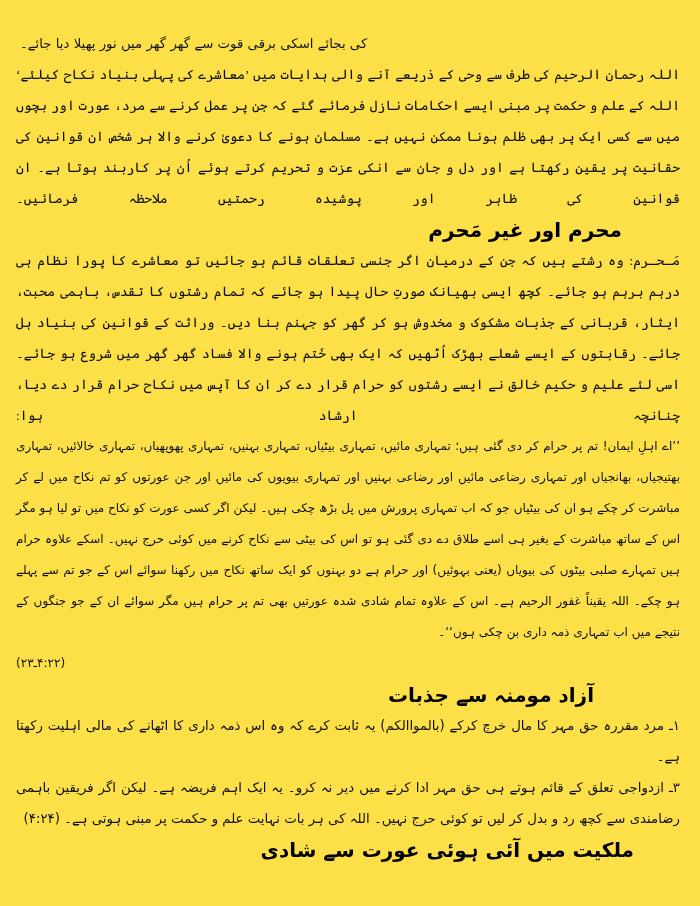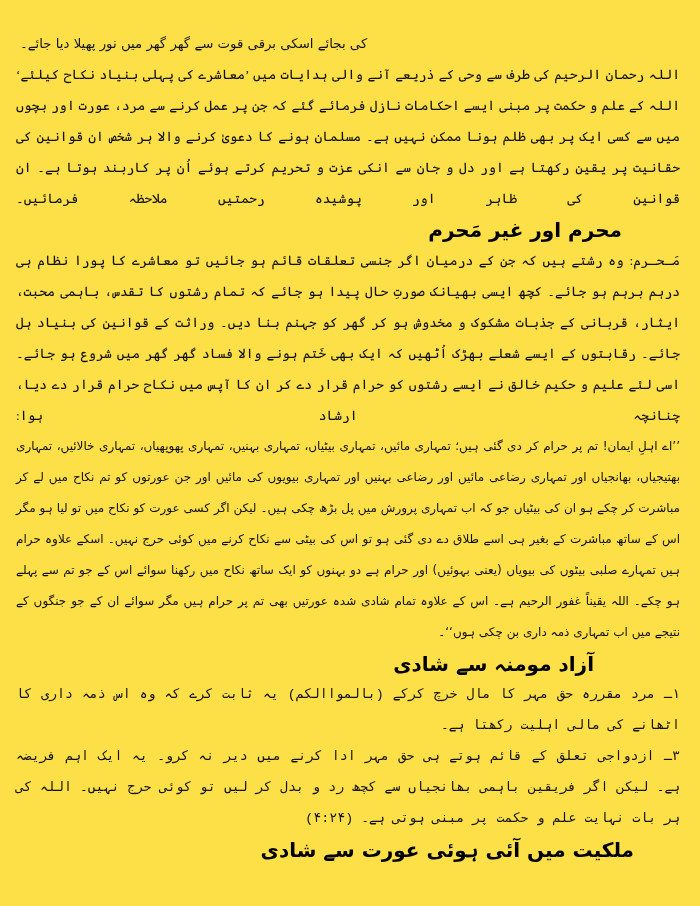--- a/index.html
+++ b/index.html
@@ -75,21 +75,20 @@
     list-style: none;
   }
   .list-item {
     direction: rtl;
     text-align: justify;
     text-align-last: right;
     font-size: 13.3px;
     line-height: 31px;
     color: #101010;
     margin: 0;
-    font-family: Liberation Mono, monospace;
   }
 
   
   .quote {
     direction: rtl;
     text-align: justify;
     text-align-last: right;
     font-size: 12px;
     line-height: 31px;
     color: #101010;
@@ -108,24 +107,25 @@
     <div class="tail-line">کی بجائے اسکی برقی قوت سے گھر گھر میں نور پھیلا دیا جائے۔</div>
 
     <p class="para">اللہ رحمان الرحیم کی طرف سے وحی کے ذریعے آنے والی ہدایات میں ’معاشرے کی پہلی بنیاد نکاح کیلئے‘ اللہ کے علم و حکمت پر مبنی ایسے احکامات نازل فرمائے گئے کہ جن پر عمل کرنے سے مرد، عورت اور بچوں میں سے کسی ایک پر بھی ظلم ہونا ممکن نہیں ہے۔ مسلمان ہونے کا دعویٰ کرنے والا ہر شخص ان قوانین کی حقانیت پر یقین رکھتا ہے اور دل و جان سے انکی عزت و تحریم کرتے ہوئے اُن پر کاربند ہوتا ہے۔ ان قوانین کی ظاہر اور پوشیدہ رحمتیں ملاحظہ فرمائیں۔</p>
 
     <h2 class="heading pos-right">محرم اور غیر مَحرم</h2>
 
     <p class="para">مَـحـرم: وہ رشتے ہیں کہ جن کے درمیان اگر جنسی تعلقات قائم ہو جائیں تو معاشرے کا پورا نظام ہی درہم برہم ہو جائے۔ کچھ ایسی بھیانک صورتِ حال پیدا ہو جائے کہ تمام رشتوں کا تقدس، باہمی محبت، ایثار، قربانی کے جذبات مشکوک و مخدوش ہو کر گھر کو جہنم بنا دیں۔ وراثت کے قوانین کی بنیاد ہل جائے۔ رقابتوں کے ایسے شعلے بھڑک اُٹھیں کہ ایک بھی خَتم ہونے والا فساد گھر گھر میں شروع ہو جائے۔ اسی لئے علیم و حکیم خالق نے ایسے رشتوں کو حرام قرار دے کر ان کا آپس میں نکاح حرام قرار دے دیا، چنانچہ ارشاد ہوا:</p>
 
     <p class="quote">’’اے اہلِ ایمان! تم پر حرام کر دی گئی ہیں؛ تمہاری مائیں، تمہاری بیٹیاں، تمہاری بہنیں، تمہاری پھوپھیاں، تمہاری خالائیں، تمہاری بھتیجیاں، بھانجیاں اور تمہاری رضاعی مائیں اور رضاعی بہنیں اور تمہاری بیویوں کی مائیں اور جن عورتوں کو تم نکاح میں لے کر مباشرت کر چکے ہو ان کی بیٹیاں جو کہ اب تمہاری پرورش میں پل بڑھ چکی ہیں۔ لیکن اگر کسی عورت کو نکاح میں تو لیا ہو مگر اس کے ساتھ مباشرت کے بغیر ہی اسے طلاق دے دی گئی ہو تو اس کی بیٹی سے نکاح کرنے میں کوئی حرج نہیں۔ اسکے علاوہ حرام ہیں تمہارے صلبی بیٹوں کی بیویاں (یعنی بہوئیں) اور حرام ہے دو بہنوں کو ایک ساتھ نکاح میں رکھنا سوائے اس کے جو تم سے پہلے ہو چکے۔ اللہ یقیناً غفور الرحیم ہے۔ اس کے علاوہ تمام شادی شدہ عورتیں بھی تم پر حرام ہیں مگر سوائے ان کے جو جنگوں کے نتیجے میں اب تمہاری ذمہ داری بن چکی ہوں‘‘۔</p>
 
+    <p class="quote quote-end">(۴:۲۲ـ۲۳)</p>
 
-    <h2 class="heading pos-right2">آزاد مومنہ سے شادی</h2>
+    <h2 class="heading pos-right2">آزاد مومنہ سے جذبات</h2>
 
     <ul class="list">
       <li class="list-item">۱ـ مرد مقررہ حق مہر کا مال خرچ کرکے (بالمواالکم) یہ ثابت کرے کہ وہ اس ذمہ داری کا اٹھانے کی مالی اہلیت رکھتا ہے۔</li>
-      <li class="list-item">۳ـ ازدواجی تعلق کے قائم ہوتے ہی حق مہر ادا کرنے میں دیر نہ کرو۔ یہ ایک اہم فریضہ ہے۔ لیکن اگر فریقین باہمی بھانجیاں سے کچھ رد و بدل کر لیں تو کوئی حرج نہیں۔ اللہ کی ہر بات نہایت علم و حکمت پر مبنی ہوتی ہے۔ (۴:۲۴)</li>
+      <li class="list-item">۳ـ ازدواجی تعلق کے قائم ہوتے ہی حق مہر ادا کرنے میں دیر نہ کرو۔ یہ ایک اہم فریضہ ہے۔ لیکن اگر فریقین باہمی رضامندی سے کچھ رد و بدل کر لیں تو کوئی حرج نہیں۔ اللہ کی ہر بات نہایت علم و حکمت پر مبنی ہوتی ہے۔ (۴:۲۴)</li>
     </ul>
 
     <h2 class="heading pos-right3">ملکیت میں آئی ہوئی عورت سے شادی</h2>
 
   </div>
 </div>
 
 </body></html>

